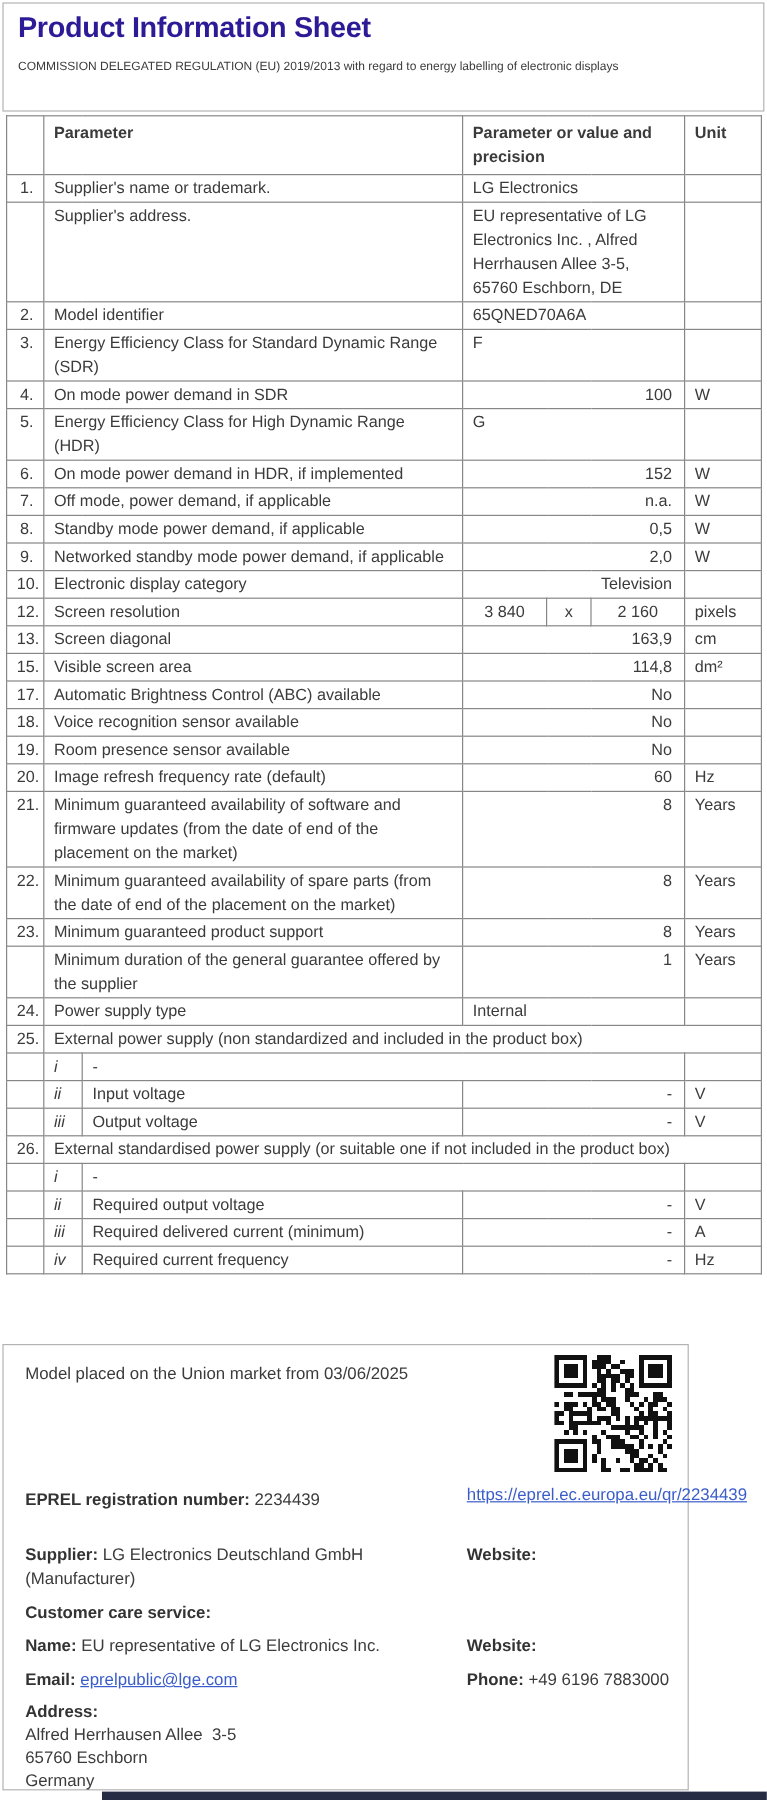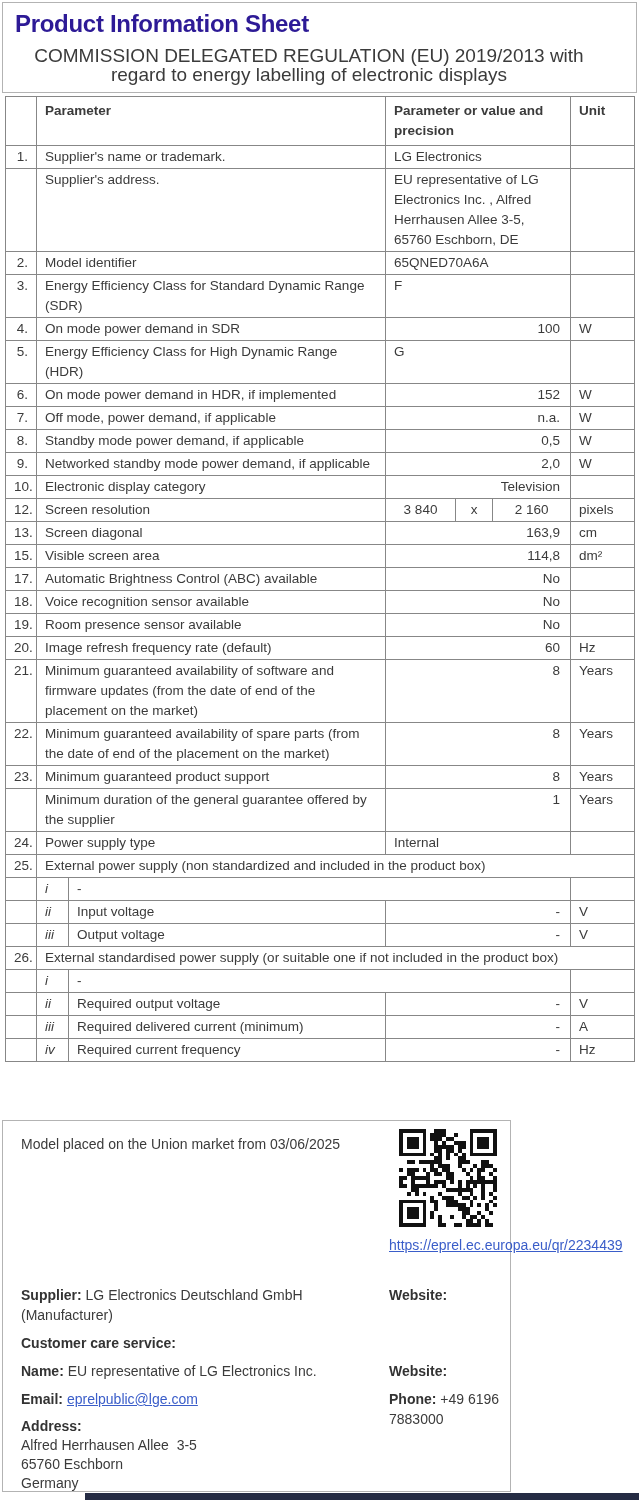--- a/index.html
+++ b/index.html
@@ -11,21 +11,21 @@
   
   .title-box {
     position: absolute; left: 2px; top: 2px; width: 635px; height: 91px;
     border: 1px solid #b3b3b3; padding: 4px 12px 0 12px; background: #fff;
   }
   .title-box h1 {
     font-size: 24px; font-weight: bold; letter-spacing: -0.3px;
     color: var(--title-color, #2d1a96); line-height: 34px;
   }
   .title-box .reg {
-    margin-top: 5px; font-size: 19px; line-height: 19px; width: 588px; color: #3b3b3b; text-align: center;
+    margin-top: 5px; font-size: 10px; line-height: 19px; width: 588px; color: #3b3b3b;
   }
   
   table.spec {
     position: absolute; left: 5px; top: 96px; width: 629px;
     border-collapse: collapse; table-layout: fixed; font-size: 13.5px; color: #3b3b3b;
   }
   table.spec th, table.spec td {
     border: 1px solid #878787; padding: 1px 8px; line-height: 20px; vertical-align: top;
     overflow: hidden;
   }
@@ -34,21 +34,21 @@
   }
   th.corner { border-top: none; border-left: none; }
   td.num  { text-align: right; padding-right: 6px; padding-left: 2px; }
   td.roman{ font-style: italic; padding-left: 7px; }
   td.val.r{ text-align: right; padding-right: 10px; }
   td.val.l{ text-align: left; }
   td.val.c{ text-align: center; }
   td.span-text { padding-left: 8px; }
   
   .footer-box {
-    position: absolute; left: 2px; top: 1120px; width: 509px; height: 372px;
+    position: absolute; left: 2px; top: 1120px; width: 572px; height: 372px;
     border: 1px solid #b3b3b3; font-size: 14px; background: #fff;
   }
   .footer-box .lbl { font-weight: bold; color: #333; }
   .fpos { position: absolute; line-height: 20px; }
   .f-market { left: 18px; top: 13px; }
   .f-qr { position: absolute; top: 8px; right: 13px; width: 98px; height: 98px; }
   .f-eprel { left: 18px; top: 118px; }
   .f-link {
     left: 386px; top: 114px; width: 240px; display: block;
     color: var(--link-color, #3a5dc9); text-decoration: underline;
@@ -304,20 +304,24 @@
       <path fill="#fff" d="M1 1h5v5h-5z"></path>
       <path fill="#111" d="M2 2h3v3h-3z"></path>
       <path fill="#111" d="M18 0h7v7h-7z"></path>
       <path fill="#fff" d="M19 1h5v5h-5z"></path>
       <path fill="#111" d="M20 2h3v3h-3z"></path>
       <path fill="#111" d="M0 18h7v7h-7z"></path>
       <path fill="#fff" d="M1 19h5v5h-5z"></path>
       <path fill="#111" d="M2 20h3v3h-3z"></path>
     </svg>
 
+  <div class="fpos f-eprel">
+    <span class="lbl">EPREL registration number:</span>
+    <span>2234439</span>
+  </div>
   <a class="fpos f-link" href="#">https://eprel.ec.europa.eu/qr/2234439</a>
 
   <div class="fpos f-supplier">
     <span class="lbl">Supplier:</span>
     <span>LG Electronics Deutschland GmbH (Manufacturer)</span>
   </div>
   <div class="fpos f-website1 lbl">Website:</div>
 
   <div class="fpos f-care lbl">Customer care service:</div>
 

